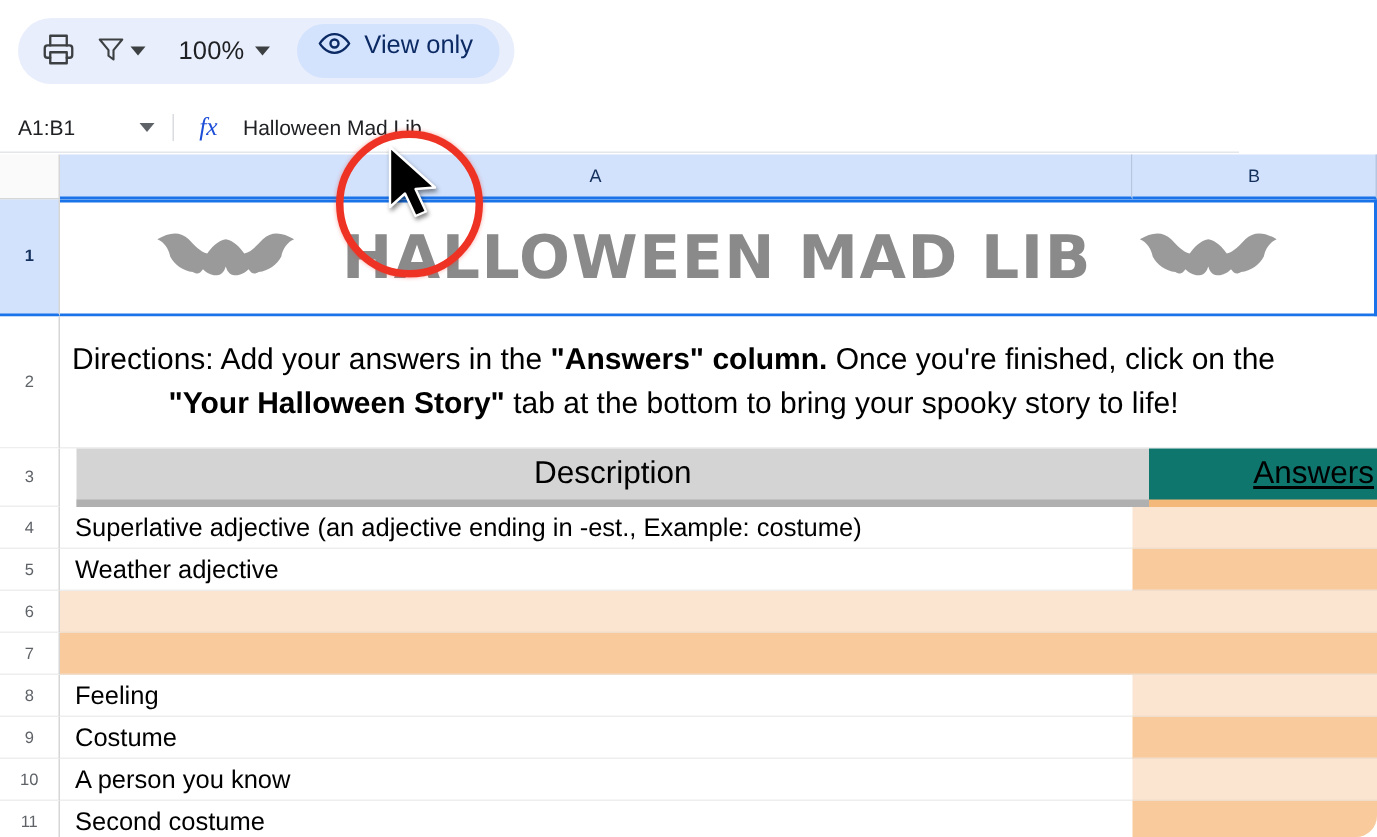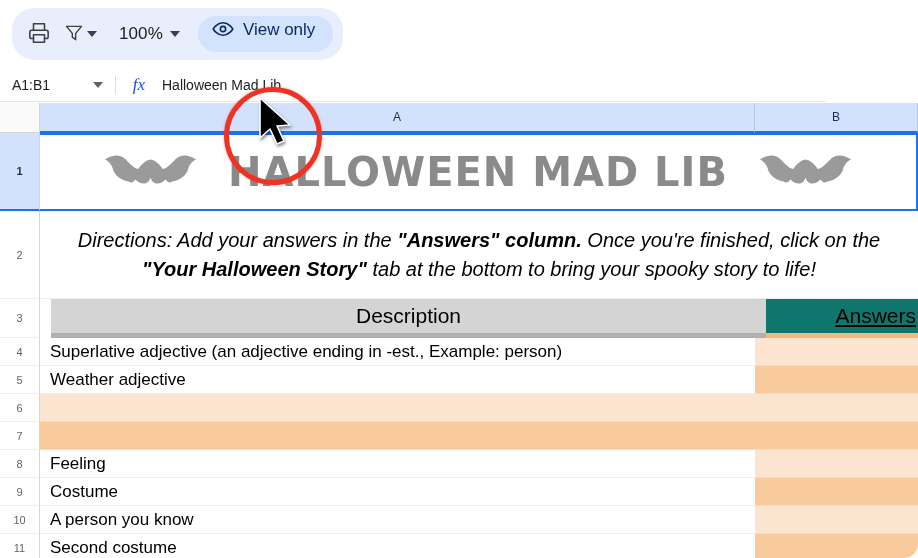--- a/index.html
+++ b/index.html
@@ -28,21 +28,21 @@
     top: 0; left: 0;
     width: 918px;
     height: 68px;
     background: #ffffff;
     display: flex;
     align-items: center;
   }
 
   .toolbar-pill {
     margin-left: 12px;
-    height: 52px;
+    height: 44px;
     background: #e8eefb;
     border-radius: 22px;
     display: flex;
     align-items: center;
     padding: 0 10px;
     gap: 2px;
   }
 
   .tb-btn {
     height: 34px;
@@ -236,24 +236,23 @@
   }
 
   
   .row-dir { height: 88px; }
   .dir-cell {
     flex: 1;
     background: #ffffff;
     border-bottom: 1px solid #eeeeee;
     display: flex;
     align-items: center;
-    justify-content: center;
+    justify-content: flex-start;
     padding: 4px 8px;
     overflow: hidden;
-    font-style: italic;
   }
   .dir-text {
     font-size: 20px;
     line-height: 1.45;
     color: #000000;
     text-align: center;
     white-space: nowrap;
   }
   .dir-text b { font-weight: 700; }
 
@@ -421,21 +420,21 @@
       </div>
 
       <div class="row row-head3">
         <div class="rowhead">3</div>
         <div class="desc-head">Description</div>
         <div class="ans-head">Answers</div>
       </div>
 
       <div class="row row-data">
         <div class="rowhead">4</div>
-        <div class="desc-cell">Superlative adjective (an adjective ending in -est., Example: person)</div>
+        <div class="desc-cell">Superlative adjective (an adjective ending in -est., Example: costume)</div>
         <div class="ans-cell ans-light"></div>
       </div>
 
       <div class="row row-data">
         <div class="rowhead">5</div>
         <div class="desc-cell">Weather adjective</div>
         <div class="ans-cell ans-dark"></div>
       </div>
 
       <div class="row row-data">

